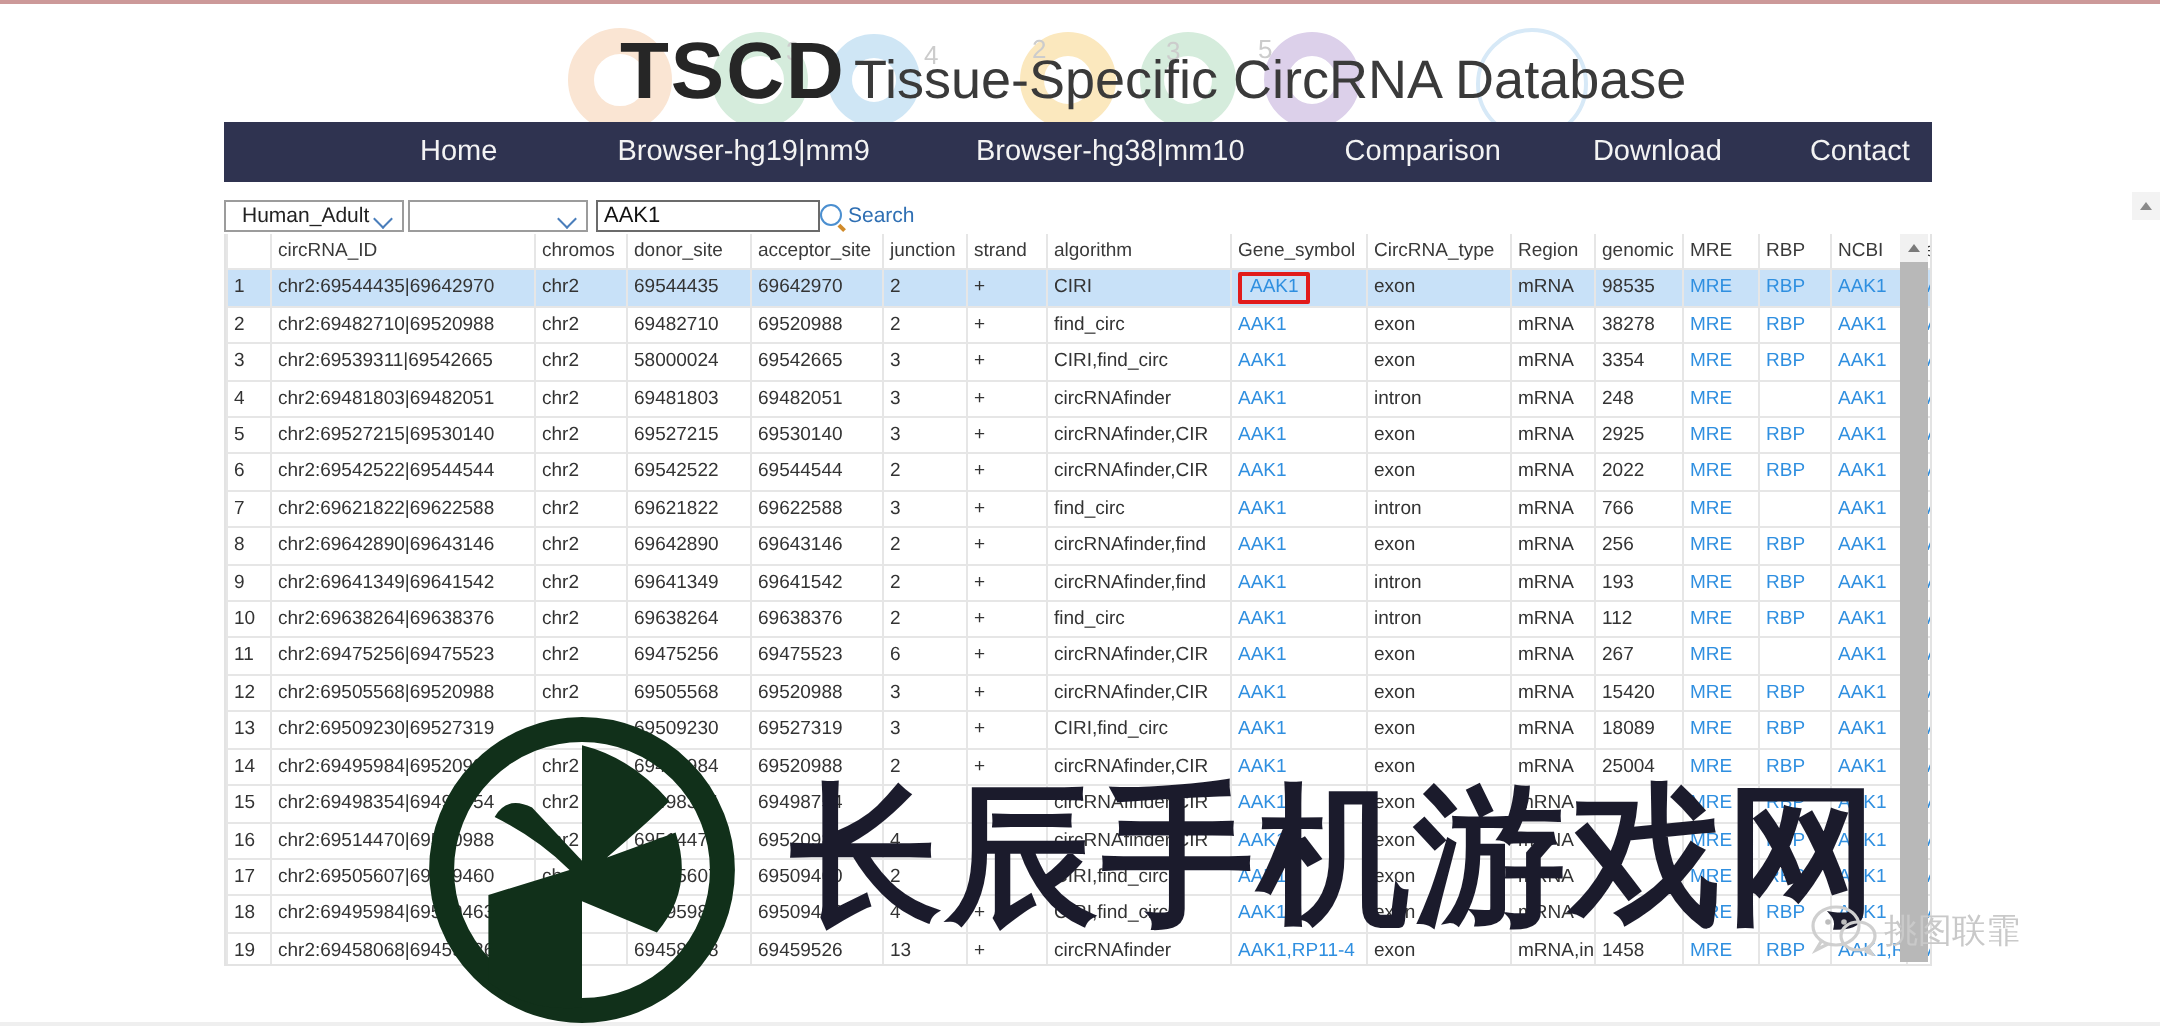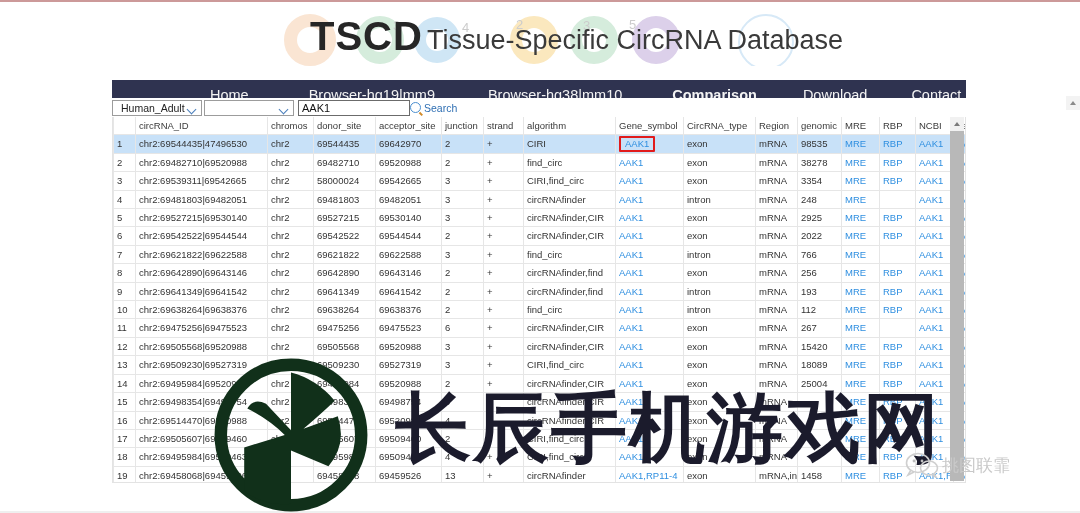--- a/index.html
+++ b/index.html
@@ -57,39 +57,39 @@
     font-size: 27px;
     color: #3a3a3a;
     font-family: "Liberation Sans", sans-serif;
     z-index: 4;
     white-space: nowrap;
   }
 
   
   .navbar {
     position: absolute;
-    left: 112px; top: 80px;
+    left: 112px; top: 61px;
     width: 854px; height: 30px;
     background: #2f3350;
     display: flex;
     align-items: center;
     box-sizing: border-box;
   }
   .nav-item {
     color: #f3f3f3;
     font-size: 14.5px;
     text-decoration: none;
     white-space: nowrap;
     font-family: "Liberation Sans", sans-serif;
     cursor: pointer;
   }
   .nav-item.n0 { margin-left: 98px; }
   .nav-item.n1 { margin-left: 60px; }
   .nav-item.n2 { margin-left: 53px; }
-  .nav-item.n3 { margin-left: 50px; font-weight: bold; }
+  .nav-item.n3 { margin-left: 50px; }
   .nav-item.n4 { margin-left: 46px; }
   .nav-item.n5 { margin-left: 44px; }
 
   
   .toolbar {
     position: absolute;
     left: 112px; top: 98px;
     width: 854px; height: 19px;
     background: #fff;
     display: flex;
@@ -386,21 +386,21 @@
           <th class="c-gen">genomic</th>
           <th class="c-mre">MRE</th>
           <th class="c-rbp">RBP</th>
           <th class="c-ncbi">NCBI</th>
           <th class="c-gc">genecards</th>
         </tr>
       </thead>
       <tbody id="tbody">
           <tr class="row row-sel">
             <td class="idx">1</td>
-            <td class="c-id">chr2:69544435|47496530</td>
+            <td class="c-id">chr2:69544435|69642970</td>
             <td class="c-chr">chr2</td>
             <td class="c-don">69544435</td>
             <td class="c-acc">69642970</td>
             <td class="c-jun">2</td>
             <td class="c-str">+</td>
             <td class="c-alg">CIRI</td>
             <td class="c-gene"><span class="hl-box">AAK1</span></td>
             <td class="c-type">exon</td>
             <td class="c-reg">mRNA</td>
             <td class="c-gen">98535</td>

